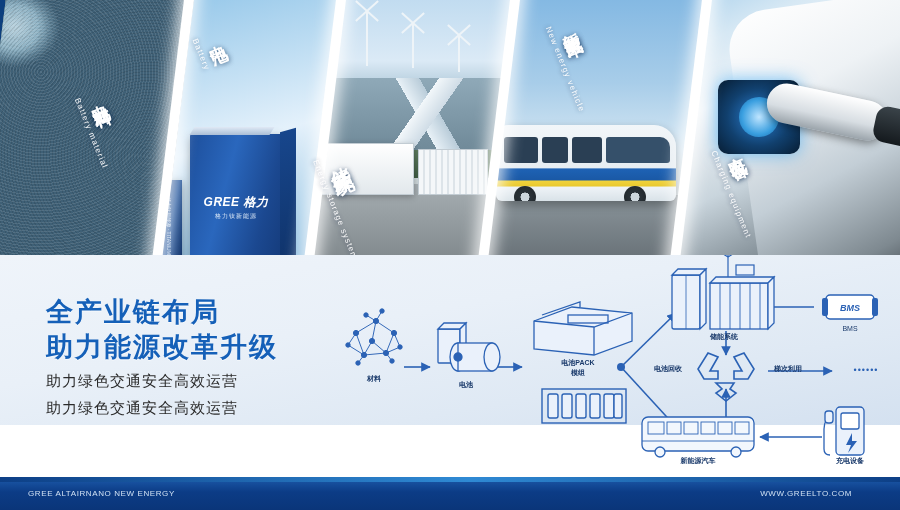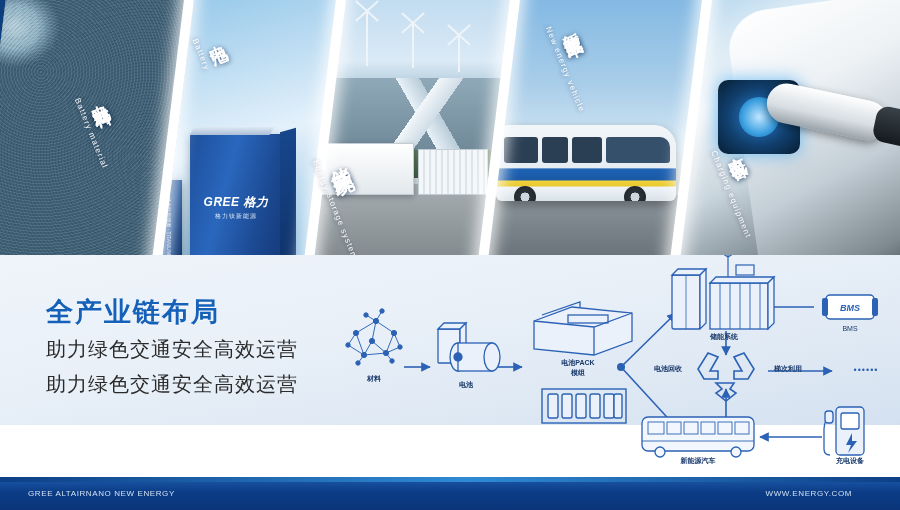--- a/index.html
+++ b/index.html
@@ -141,21 +141,21 @@
   .hl5 { left:726px; top:144px; transform: rotate(-22deg); }
   .hl5 .row { display:flex; align-items:flex-start; gap:2px; }
 
   
   .main { position:absolute; left:0; top:255px; width:900px; height:170px;
     background: linear-gradient(170deg, #eff4fa 0%, #e9f0f8 40%, #dfe9f4 72%, #d4e1f0 100%); }
 
   .copy { position:absolute; left:46px; top:40px; }
   .title-line { font-size:27px; font-weight:bold; color:#1560b8; letter-spacing:2px; line-height:1.3;
     text-shadow: 0 1px 0 rgba(255,255,255,.6); }
-  .sub-line { font-size:20px; color:#2b2b2b; letter-spacing:1px; line-height:1.55; margin-top:4px; }
+  .sub-line { font-size:15px; color:#2b2b2b; letter-spacing:1px; line-height:1.55; margin-top:4px; }
 
   
   .diagram { position:absolute; left:336px; top:0; width:560px; height:222px; }
   .diagram svg { position:absolute; inset:0; }
   .dlabel { position:absolute; font-size:7px; color:#1a3a6b; white-space:nowrap; text-align:center;
     transform: translateX(-50%); line-height:1.25; }
   .dlabel.b { font-weight:bold; }
 
   
   .footer { position:absolute; left:0; top:477px; width:900px; height:33px;
@@ -265,20 +265,21 @@
         <span class="en lab-vert">Charging equipment</span>
         <span class="cn lab-vert">充电设备</span>
       </div>
     </div>
   </div>
 
   <div class="main">
 
     <div class="copy">
       <div class="title-line">全产业链布局</div>
+      <div class="title-line">助力能源改革升级</div>
       <div class="sub-line">助力绿色交通安全高效运营</div>
       <div class="sub-line">助力绿色交通安全高效运营</div>
     </div>
 
     <div class="diagram">
       <svg viewBox="0 0 560 222" width="560" height="222">
         <defs>
           <marker id="ah" markerWidth="7" markerHeight="7" refX="5.5" refY="3" orient="auto">
             <path d="M0,0 L6,3 L0,6 z" fill="#2b62b5"></path>
           </marker>
@@ -436,16 +437,16 @@
       <div class="dlabel b" style="left:332px; top:110px;">电池回收</div>
       <div class="dlabel b" style="left:452px; top:110px;">梯次利用</div>
       <div class="dlabel b" style="left:362px; top:202px;">新能源汽车</div>
       <div class="dlabel b" style="left:514px; top:202px;">充电设备</div>
       <div class="dlabel" style="left:530px; top:110px; color:#2b62b5; font-size:9px; letter-spacing:1px;">••••••</div>
     </div>
   </div>
 
   <div class="footer">
     <div class="foot-l">GREE ALTAIRNANO NEW ENERGY</div>
-    <div class="foot-r">WWW.ENERGY.COM</div>
+    <div class="foot-r">WWW.GREELTO.COM</div>
   </div>
 
 </div>
 
 </body></html>

